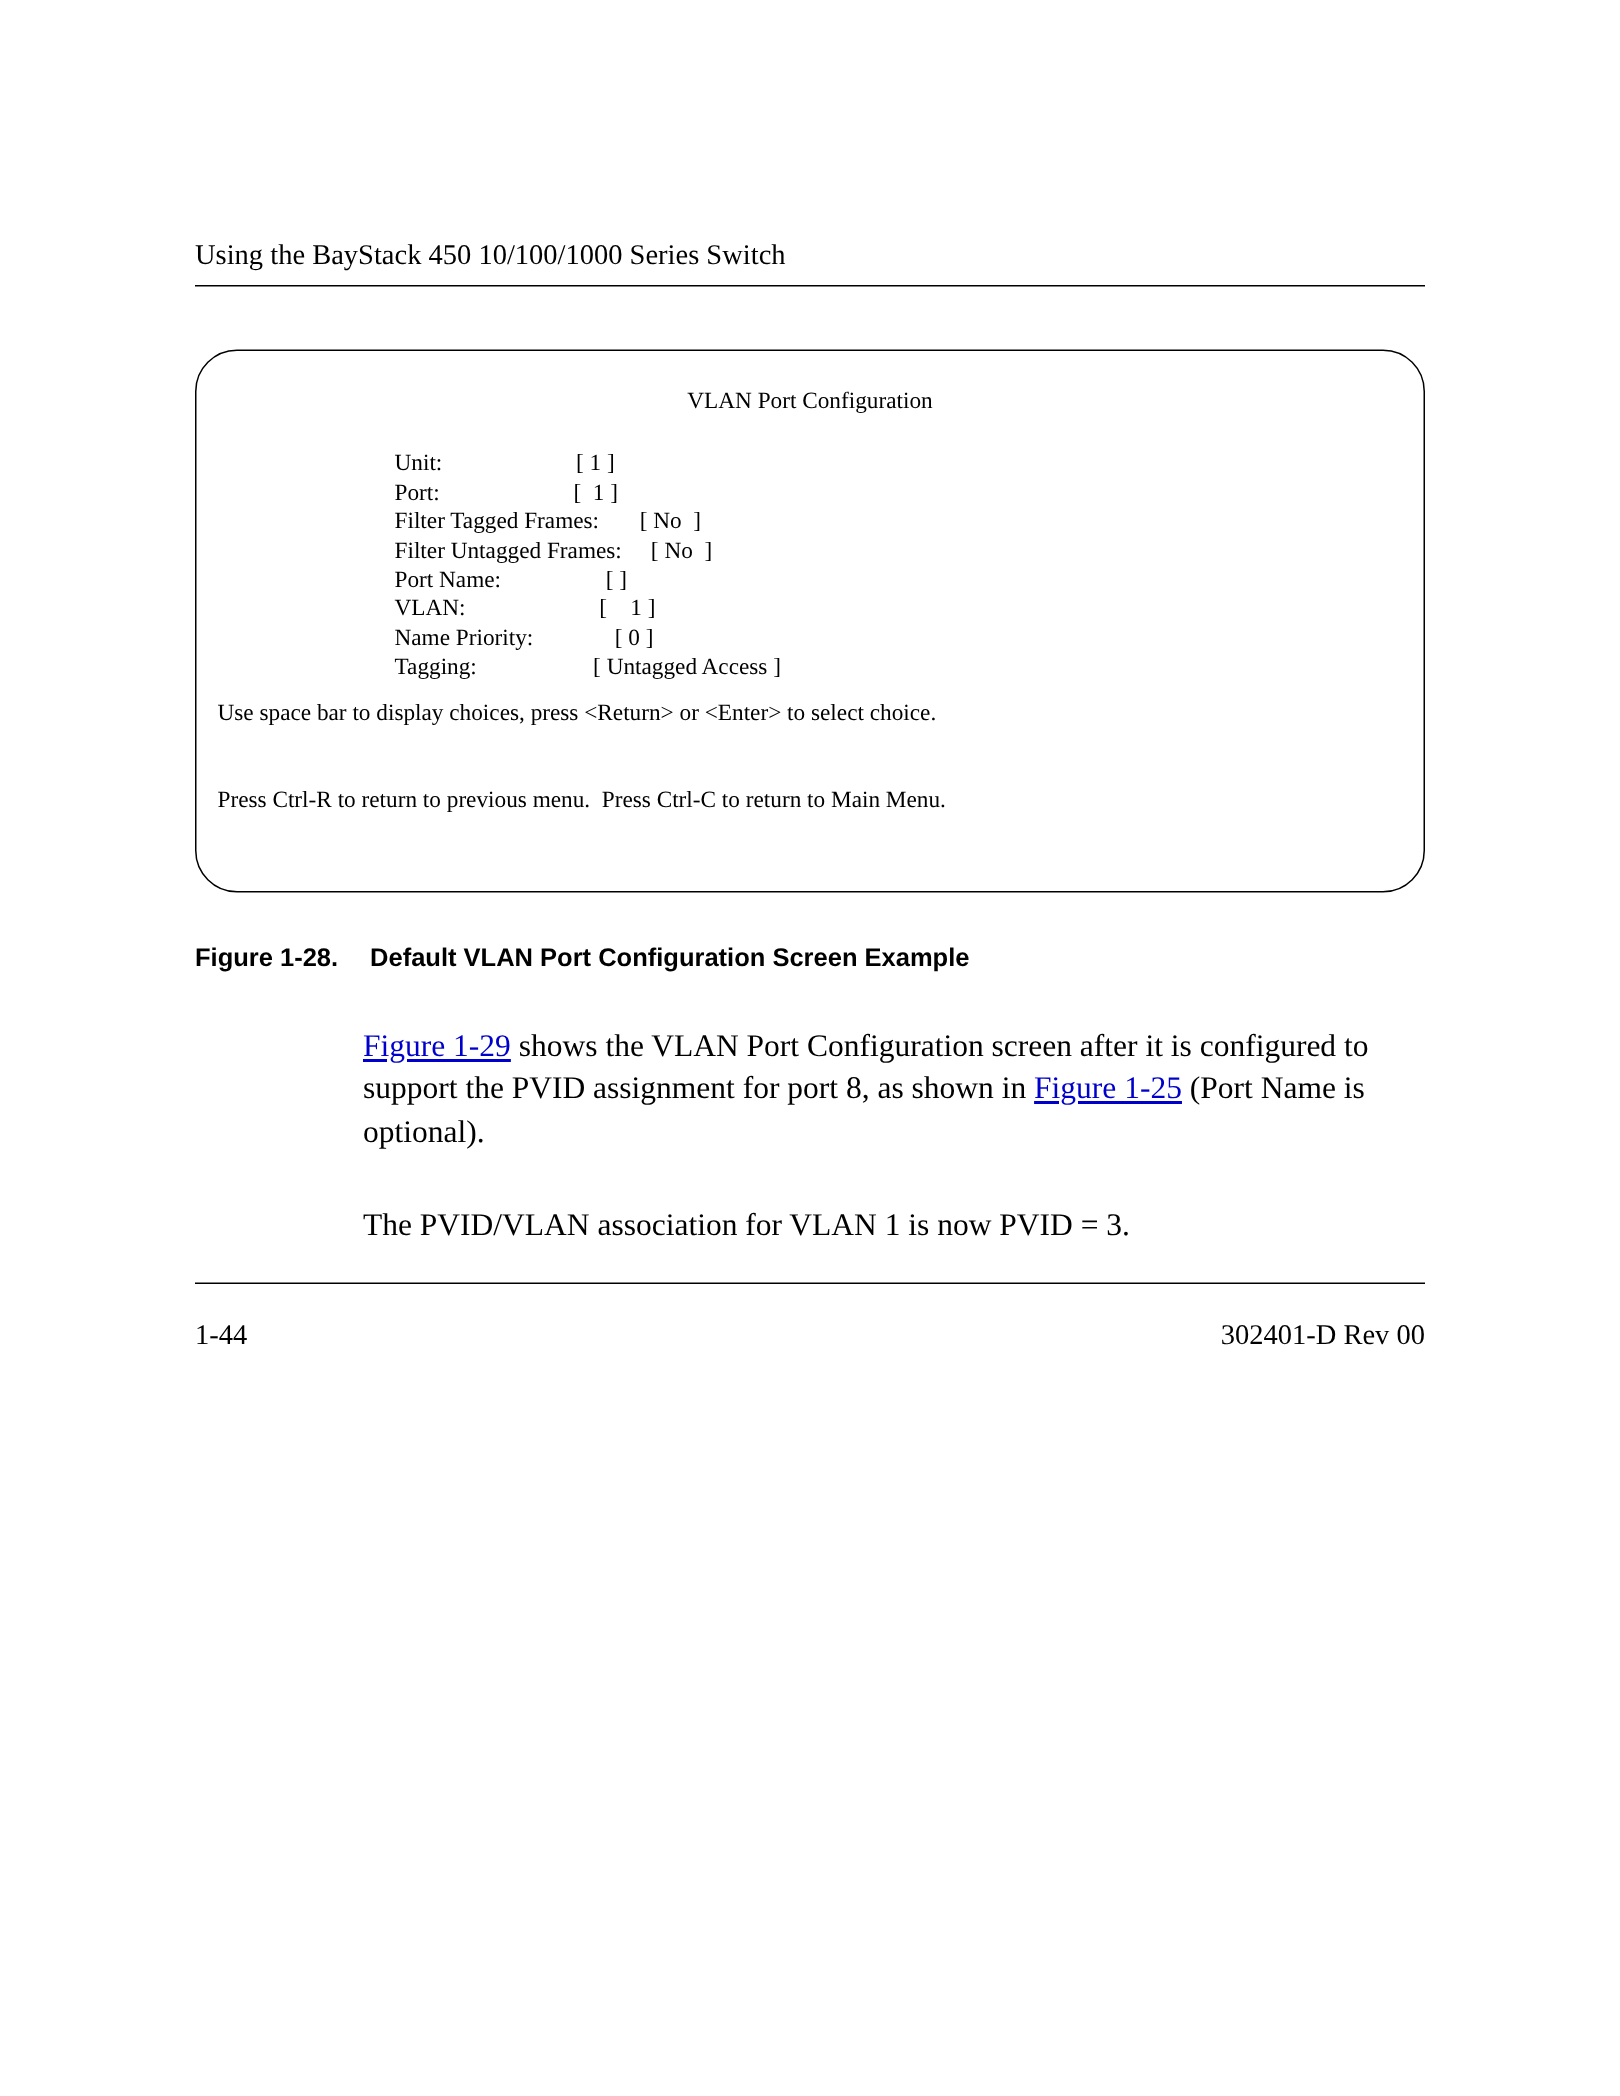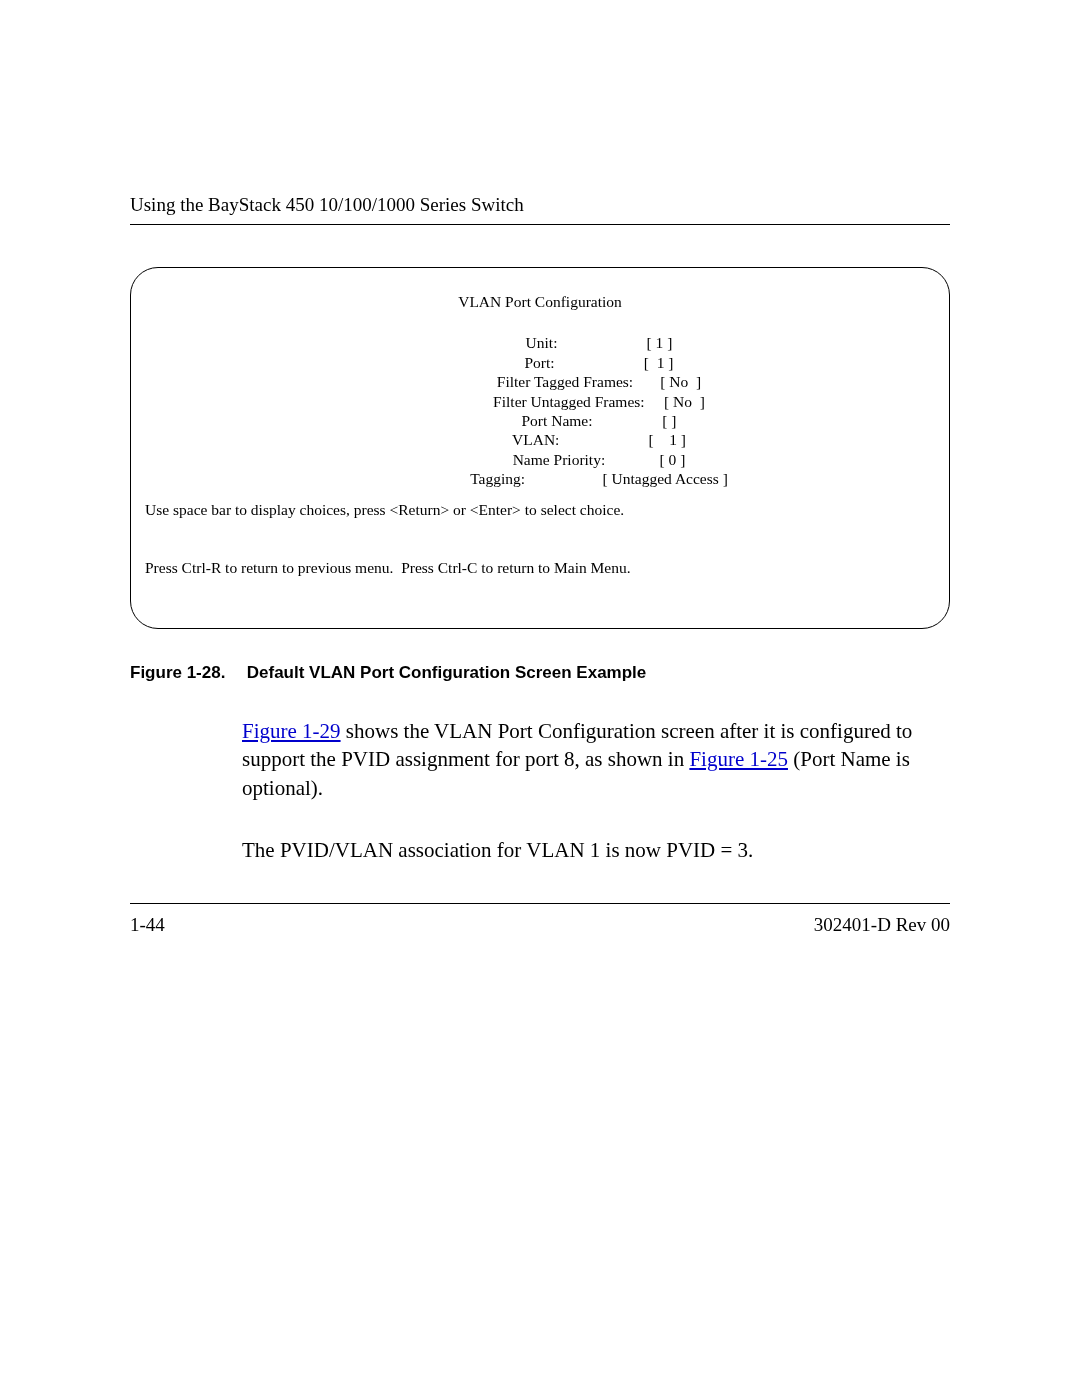--- a/index.html
+++ b/index.html
@@ -8,21 +8,20 @@
     background: #ffffff;
     font-family: "Times New Roman", Times, serif;
     color: #000;
   }
   .page {
     width: 1080px;
     height: 1022px;
     position: relative;
     box-sizing: border-box;
     padding: 160px 130px 0 130px;
-    margin-top: 34px;
   }
   .running-head {
     font-size: 19px;
     padding-bottom: 8px;
     border-bottom: 1.5px solid #000;
     margin-bottom: 42px;
   }
   .terminal-frame {
     border: 1.5px solid #000;
     border-radius: 28px;
@@ -33,21 +32,20 @@
     position: relative;
     height: 362px;
     box-sizing: border-box;
   }
   .terminal-title {
     text-align: center;
     margin-bottom: 22px;
   }
   .terminal-fields {
     margin-left: 118px;
-    text-align: center;
   }
   .terminal-row {
     white-space: pre;
   }
   .terminal-footer {
     position: absolute;
     left: 14px;
     right: 14px;
     bottom: 12px;
     white-space: pre;
@@ -71,21 +69,21 @@
   .link {
     color: #0000cc;
     text-decoration: underline;
   }
   .footer-rule {
     position: absolute;
     left: 130px;
     right: 130px;
     bottom: 120px;
     border-top: 1.5px solid #000;
-    padding-top: 10px;
+    padding-top: 24px;
     display: flex;
     justify-content: space-between;
     font-size: 19px;
   }
 </style>
 </head>
 <body>
 
 <div class="page">
 

